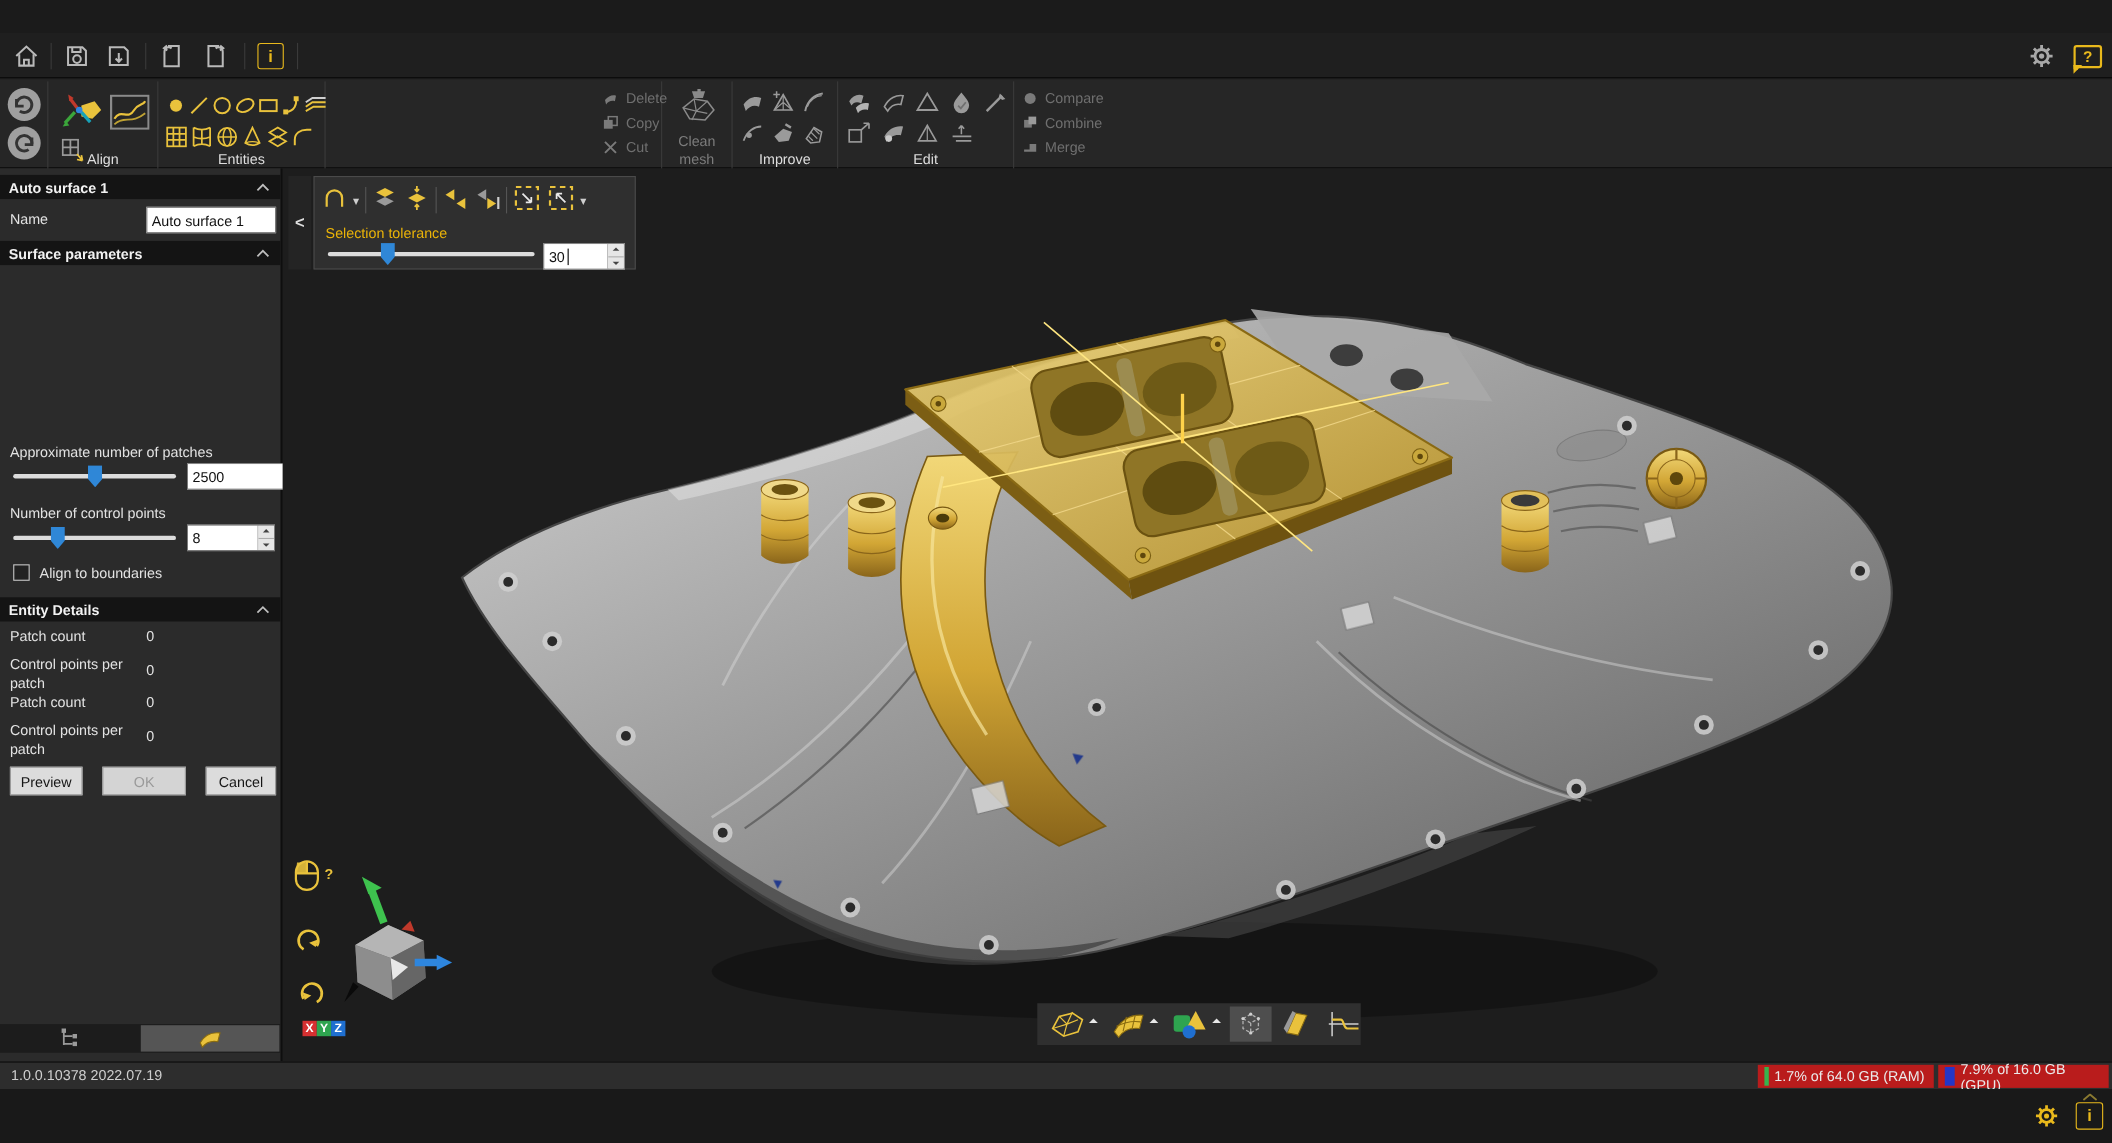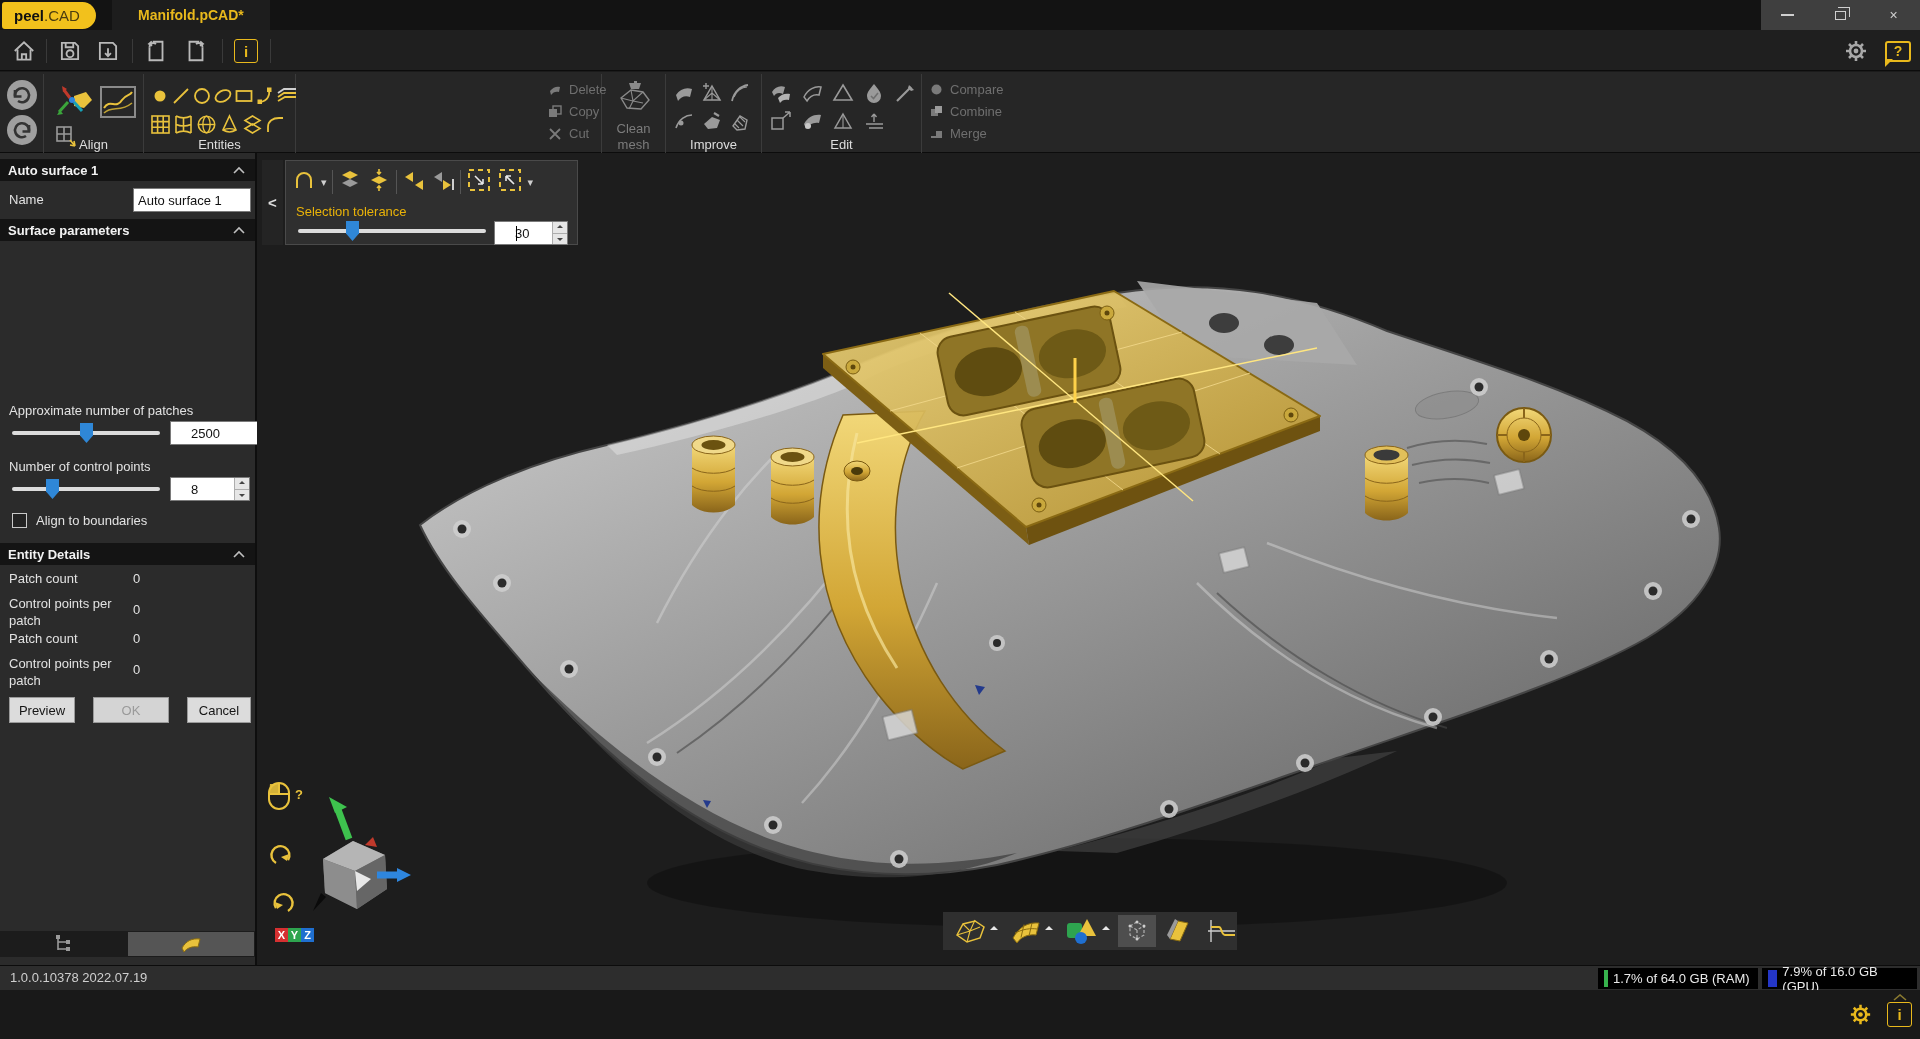--- a/index.html
+++ b/index.html
@@ -56,21 +56,21 @@
 .sec-chev { position:absolute; right:10px; top:7px; }
 .p-label { color:#e2e2e2; font-size:13px; }
 .p-row { position:relative; }
 
 .slider { position:relative; height:20px; }
 .slider .track { position:absolute; left:0; right:0; top:8px; height:4px; background:#dcdcdc; border-radius:2px; }
 .slider .handle { position:absolute; top:0; width:13px; height:20px; background:#2f87d7;
   clip-path:polygon(0 0,100% 0,100% 62%,50% 100%,0 62%); }
 .numbox { position:absolute; display:flex; background:#fff; border:1px solid #7a7a7a; height:24px; }
 .numbox input { flex:1; min-width:0; border:none; outline:none; background:#fff; color:#111;
-  font-size:13px; padding:0 20px; font-family:"Liberation Sans",sans-serif; }
+  font-size:13px; padding:0 4px; font-family:"Liberation Sans",sans-serif; }
 .spin { width:15px; display:flex; flex-direction:column; border-left:1px solid #adadad; }
 .spin > div { flex:1; background:#e6e6e6; position:relative; }
 .spin > div + div { border-top:1px solid #adadad; }
 .spin .up::after { content:""; position:absolute; left:4px; top:3px; border:3.5px solid transparent; border-bottom-color:#444; border-top:none; }
 .spin .down::after { content:""; position:absolute; left:4px; bottom:3px; border:3.5px solid transparent; border-top-color:#444; border-bottom:none; }
 
 .checkbox { width:15px; height:15px; border:1px solid #c8c8c8; background:#222; }
 .btn { position:absolute; height:26px; background:#dcdcdc; border:1px solid #9a9a9a; color:#151515;
   font-size:13px; display:flex; align-items:center; justify-content:center; }
 .btn.disabled { color:#9a9a9a; background:#d4d4d4;text-align:right; }
@@ -103,53 +103,33 @@
 .display-toolbar { position:absolute; left:686px; top:759px; width:294px; height:38px; background:#2f2f2f;
   display:flex; align-items:center; padding:0 6px; gap:4px; }
 .dt-btn { height:32px; display:flex; align-items:center; justify-content:center; padding:0 4px; }
 .dt-btn.pressed { background:#4e4e4e; }
 .dt-caret { border:4px solid transparent; border-bottom-color:#e8e8e8; border-top:none; margin-left:3px; margin-bottom:6px; }
 
 
 .statusbar { position:absolute; left:0; top:965px; width:1920px; height:25px; background:#2d2d2d;
   border-top:1px solid #0c0c0c; }
 .version { position:absolute; left:10px; top:4px; color:#cfcfcf; font-size:13px; }
-.metric { position:absolute; top:2px; height:21px; background:#000000; color:#eaeaea; font-size:13px;
+.metric { position:absolute; top:2px; height:21px; background:#b91c1c; color:#eaeaea; font-size:13px;
   display:flex; align-items:center; padding:0 8px 0 6px; gap:5px; }
 .metric .bar { height:17px; }
 .bottombar { position:absolute; left:0; top:990px; width:1920px; height:49px; background:#191919; }
 .bb-info { position:absolute; right:8px; top:12px; width:25px; height:25px; border:1.8px solid #e9b91c;
   border-radius:3px; color:#e9b91c; font-weight:bold; font-size:15px;
   display:flex; align-items:center; justify-content:center; }
 </style>
 </head>
 <body>
 
 <div class="app">
 
-  <div class="titlebar">
-    <div class="logo-badge">
-      <span class="logo-main">peel</span>
-        <span class="logo-suffix">.CAD</span>
-    </div>
-    <div class="doc-tab">
-      <span>Manifold.pCAD*</span>
-    </div>
-    <div class="win-controls">
-      <div class="win-btn">
-          <div class="minimize-glyph"></div>
-        </div>
-      <div class="win-btn">
-          <div class="restore-glyph"></div>
-        </div>
-      <div class="win-btn">
-          <span>×</span>
-        </div>
-    </div>
-  </div>
 
   <div class="quickbar">
     <div class="qb-btn" style="left:10px">
       <svg width="26" height="26" viewBox="0 0 24 24" fill="none" stroke="#b9b9b9" stroke-width="1.7">
           <path d="M3.5 12 12 4l8.5 8"></path>
           <path d="M6 10.5V20h12v-9.5"></path>
           <path d="M10 20v-5h4v5"></path>
         </svg>
     </div>
     <div class="qb-sep" style="left:46px"></div>

